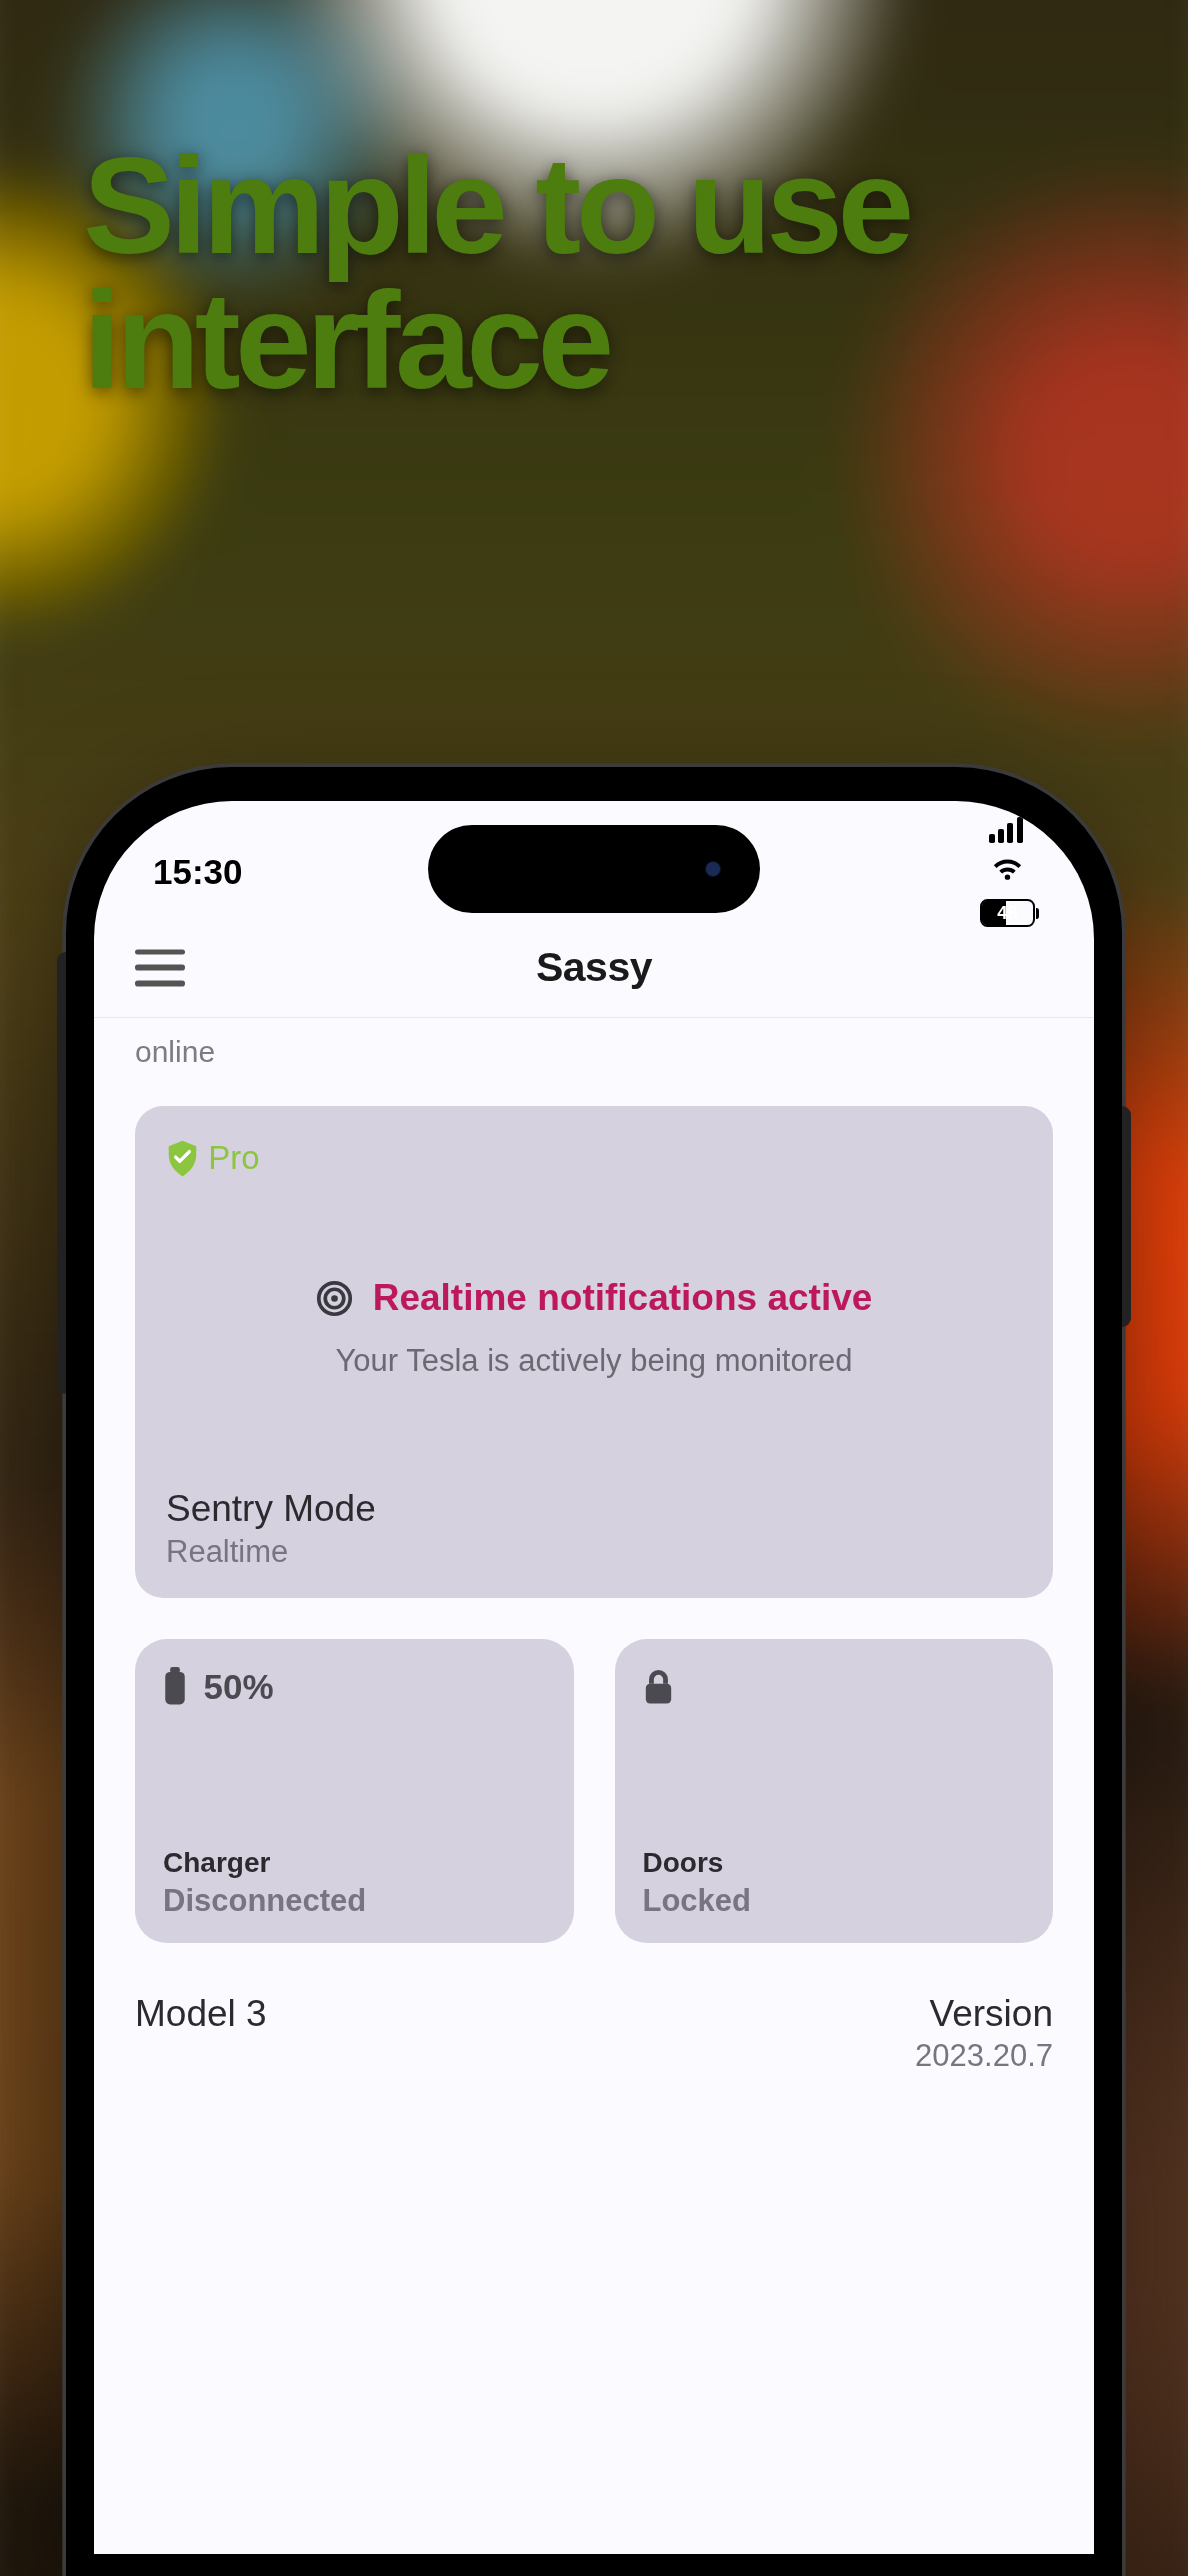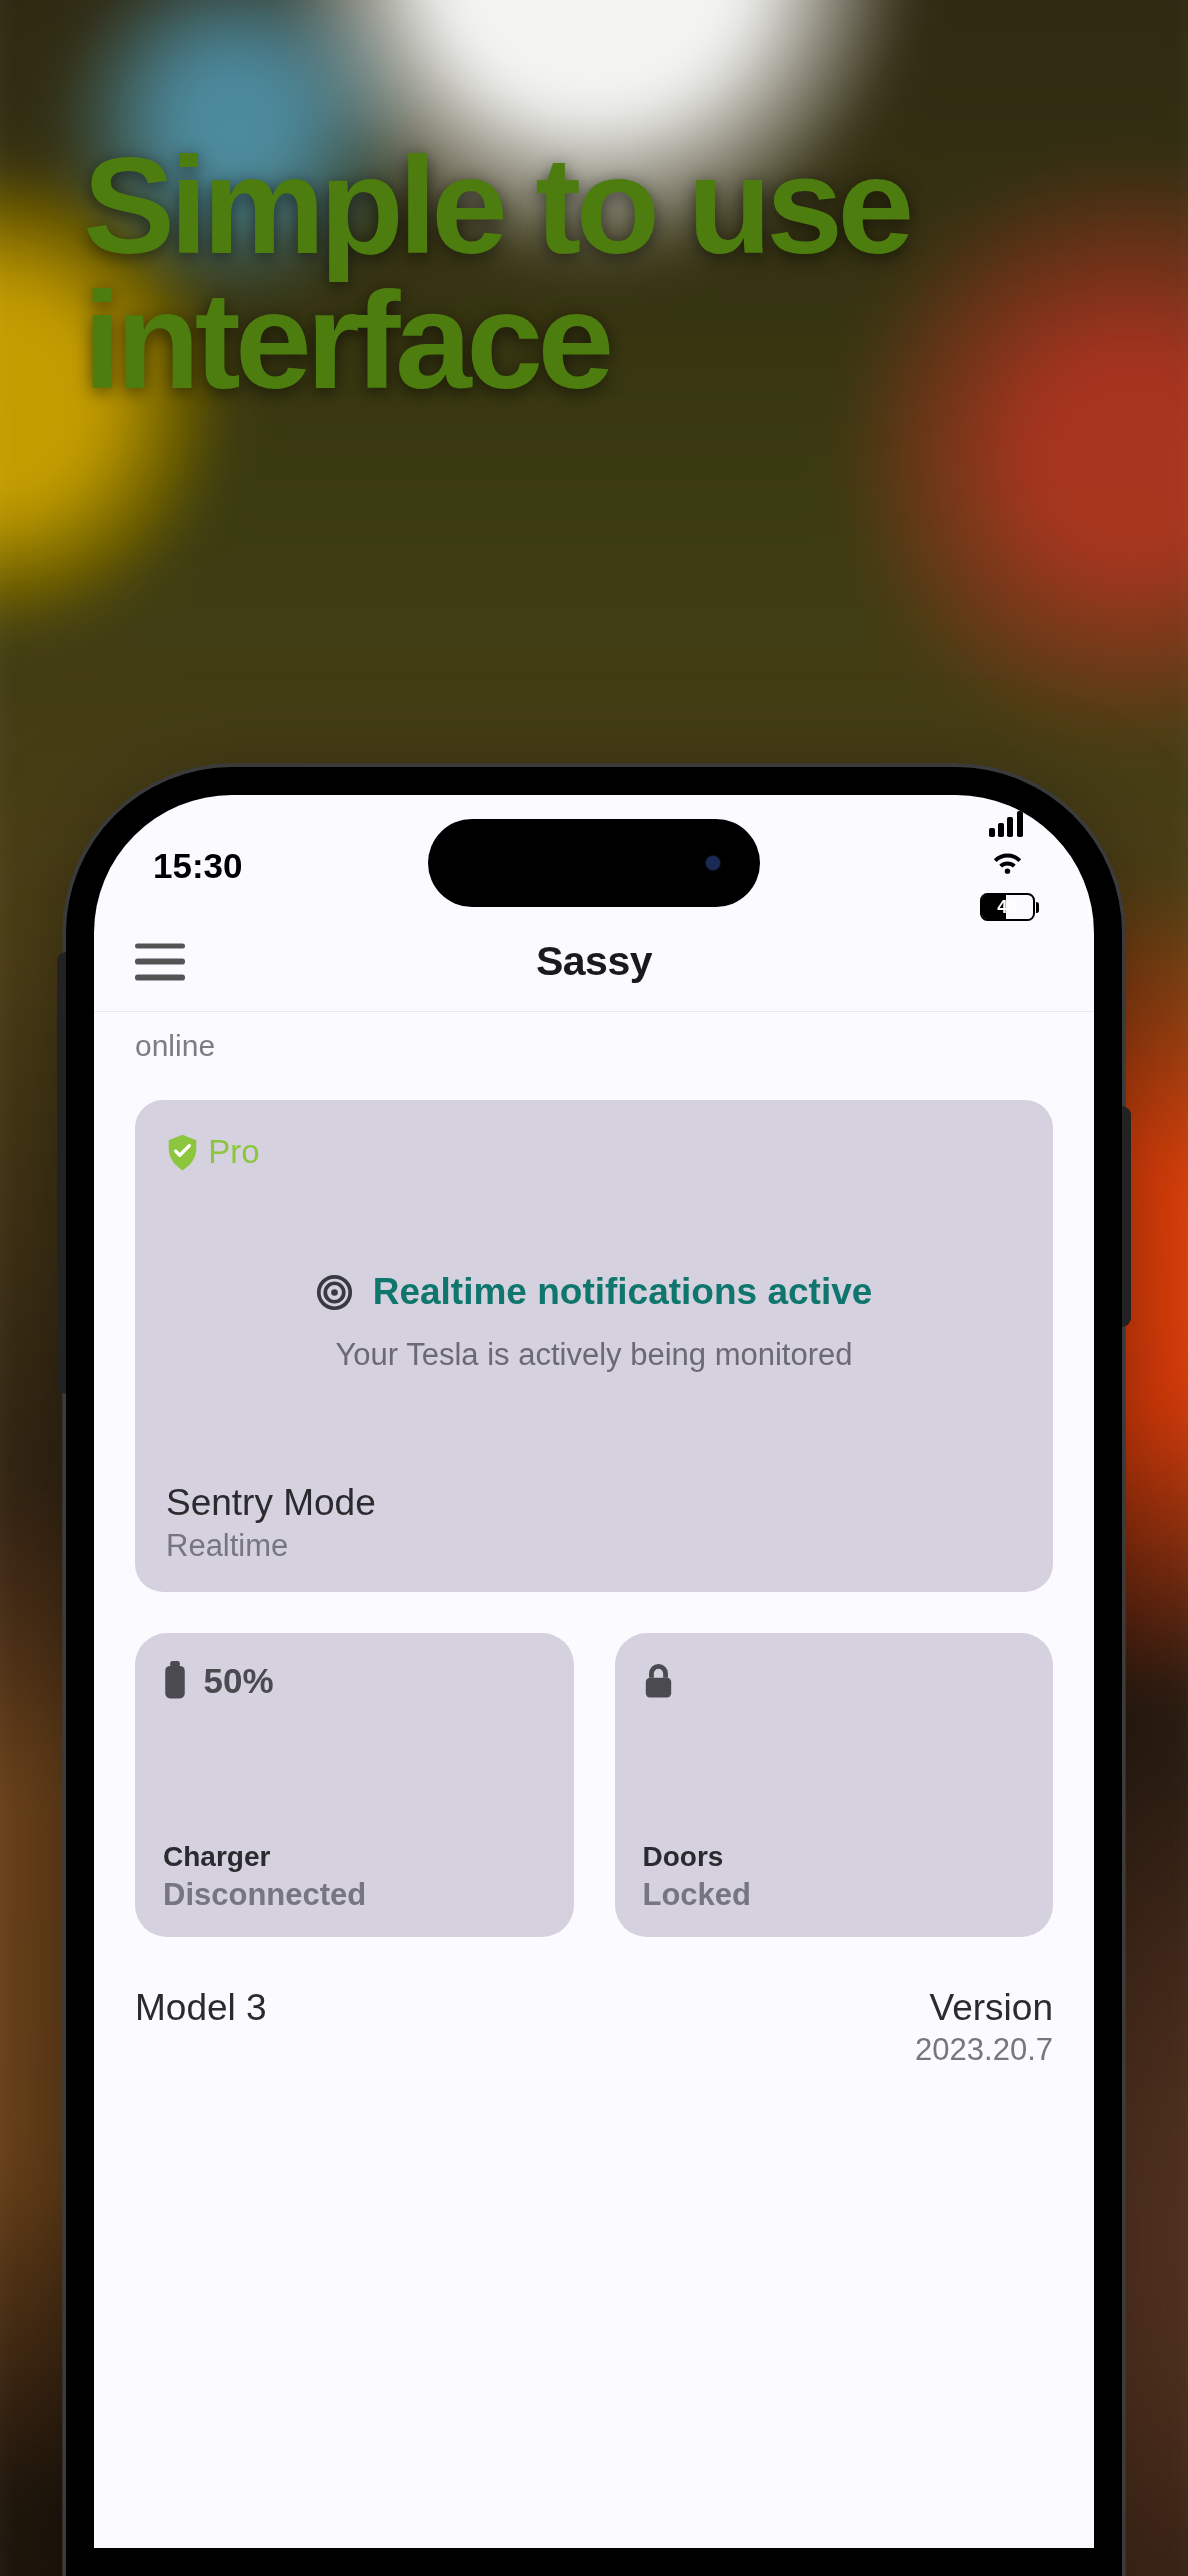--- a/index.html
+++ b/index.html
@@ -45,20 +45,21 @@
       content:""; position:absolute; left:-9.2px; top:332px; width:9.2px; height:295px;
       background:#222; border-radius:9.2px 0 0 9.2px;
       box-shadow:0 -147px 0 #222;
     }
     .screen {
       width: 100%; height: 100%;
       border-radius: 138px 138px 0 0;
       background: #fbfaff;
       overflow: hidden;
       position: relative;
+      margin-top: 6px;
     }
     .notch {
       position: absolute; left: 50%; top: 24px; transform: translateX(-50%);
       width: 332px; height: 88px; background: #000; border-radius: 55px;
       z-index: 5;
     }
     .notch::after{
       content:""; position:absolute; right:35px; top:50%; transform:translateY(-50%);
       width:24px; height:24px; border-radius:50%;
       background: radial-gradient(circle,#1a2a55 0 6.4px,#000 8.3px);
@@ -86,21 +87,21 @@
 
     
     .body { position:absolute; top:210px; left:0; right:0; bottom:0; padding:0 41px; }
     .status-line{ text-align:left; font-size:30px; color:#7d7b83; padding:24px 0 37px;}
     .card{
       background:#d5d1df; border-radius:28px; padding:33px 31px 28px;
       color:#2c2a31;
     }
     .pro-row{ display:flex; align-items:center; gap:9.2px; color:#8cc63f; font-size:33px; font-weight:500;}
     .notif{ text-align:center; margin-top:100px; }
-    .notif-top{ display:flex; align-items:center; justify-content:center; gap:20px; font-weight:700; font-size:37px; color:#0f766e;}
+    .notif-top{ display:flex; align-items:center; justify-content:center; gap:20px; font-weight:700; font-size:37px; color:#be185d;}
     .notif-sub{ margin-top:24px; font-size:31px; color:#6b6972;}
     .card-footer{ margin-top:109px; }
     .cf-title{ font-size:37px; color:#2b2a2f; }
     .cf-sub{ font-size:31px; color:#777580; margin-top:3.7px;}
 
     .row2{ display:flex; gap:41px; margin-top:41px;}
     .tile{ flex:1; background:#d5d1df; border-radius:32px; padding:28px 28px 24px; min-height:304px; display:flex; flex-direction:column; justify-content:space-between;font-weight:bold;}
     .tile-top{ display:flex; align-items:center; gap:16.6px; font-size:35px; color:#4b4a50;}
     .tile-footer .t-title{ font-size:28px; color:#2b2a2f;}
     .tile-footer .t-sub{ font-size:31px; color:#777580; margin-top:3.7px;}

